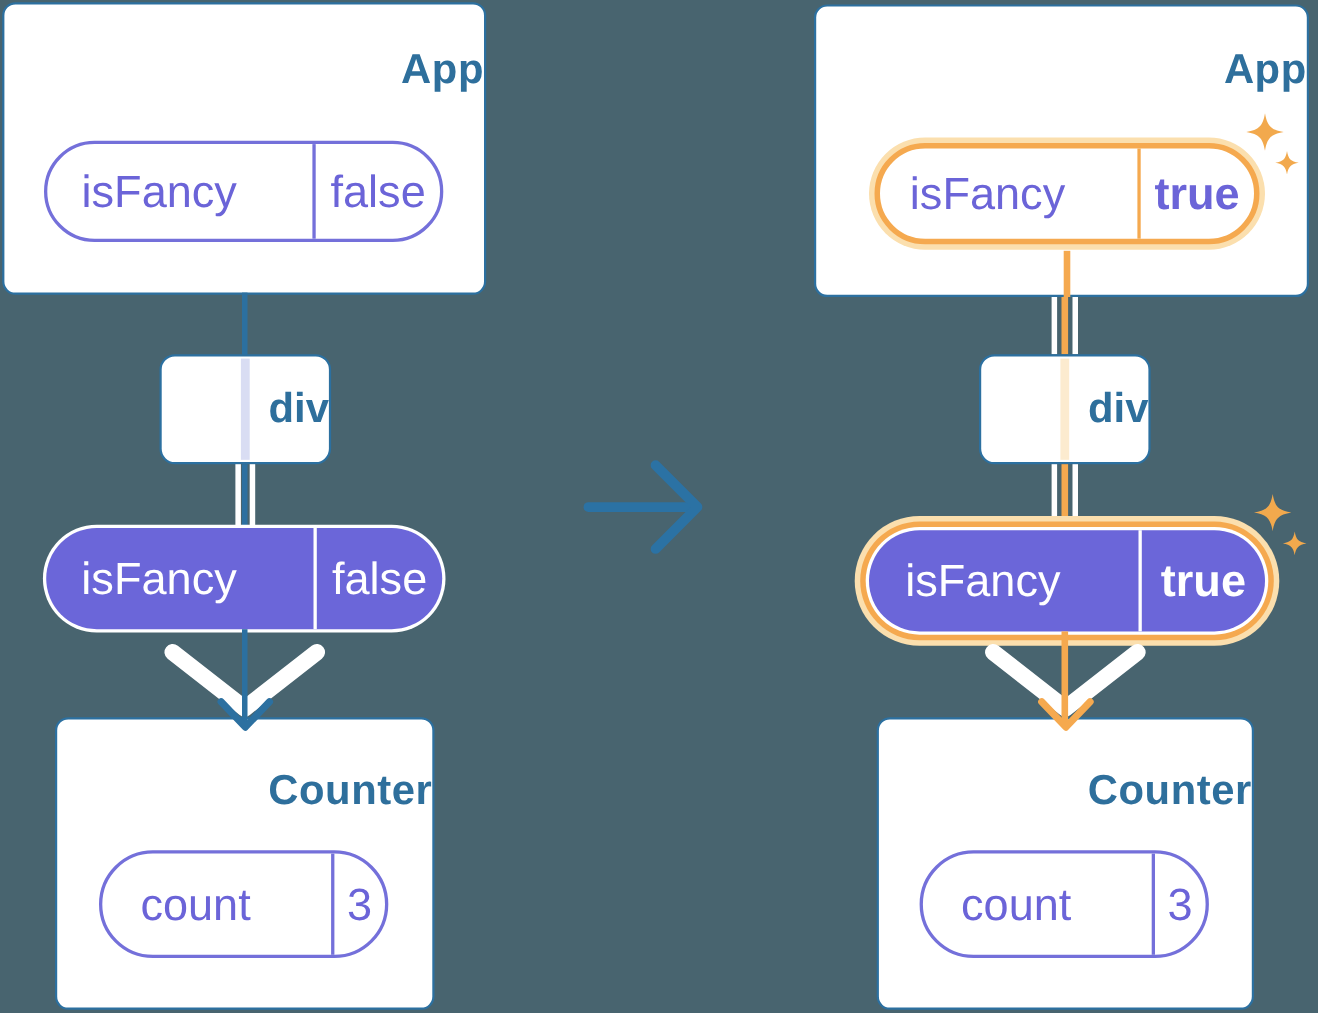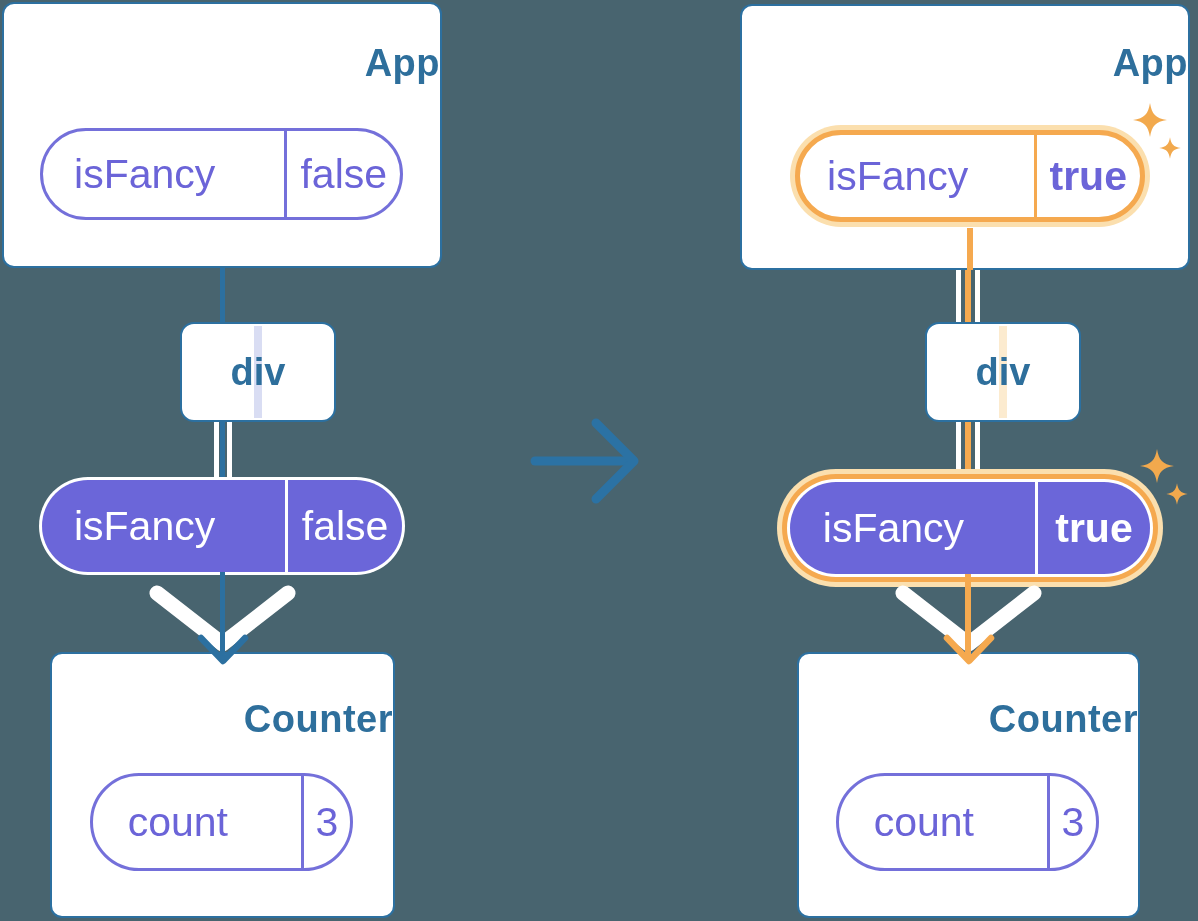--- a/index.html
+++ b/index.html
@@ -22,21 +22,21 @@
   .solid-pill.hl{box-shadow:0 0 0 3px #fff,0 0 0 8px #F5A94F,0 0 0 13px #FBDFAE;}
   .bold{font-weight:700;}
   .vline{position:absolute;}
   .teal{background:#2C70A0;}
   .orange-bg{background:#F5A94F;}
   .rail{background:#fff;}
   .thread{position:absolute;top:2px;bottom:2px;left:50%;transform:translateX(-50%);width:8px;}
   .lavender{background:#D9DDF3;}
   .peach{background:#FCEBCF;}
   .divbox{position:absolute;background:#fff;border:2.5px solid #2C70A0;border-radius:14px;
-    box-sizing:border-box;display:flex;align-items:center;justify-content:center;margin-left:35px;}
+    box-sizing:border-box;display:flex;align-items:center;justify-content:flex-end;}
   .divbox .label{position:relative;font-size:38px;font-weight:700;color:#2E6F9C;}
   .over{z-index:5;}
   svg{position:absolute;overflow:visible;}
 </style>
 </head>
 <body>
 
 <div class="canvas">
 
   <div class="card" style="left:2px;top:2px;width:440px;height:266px;">

